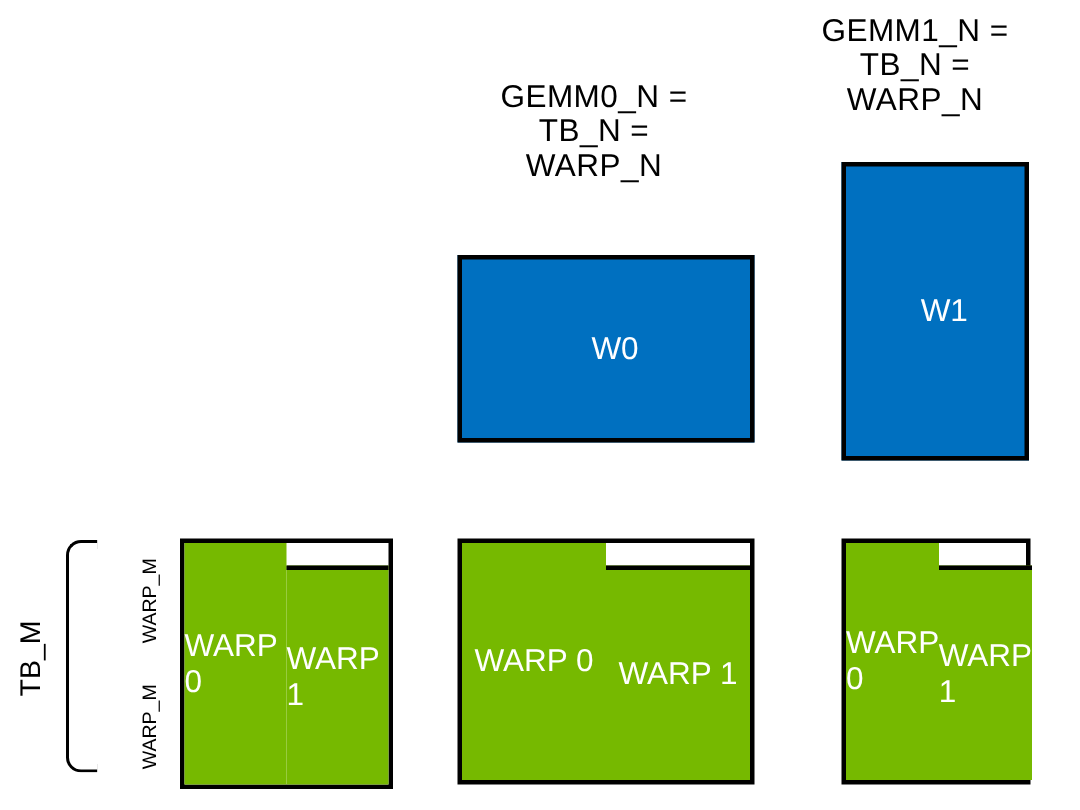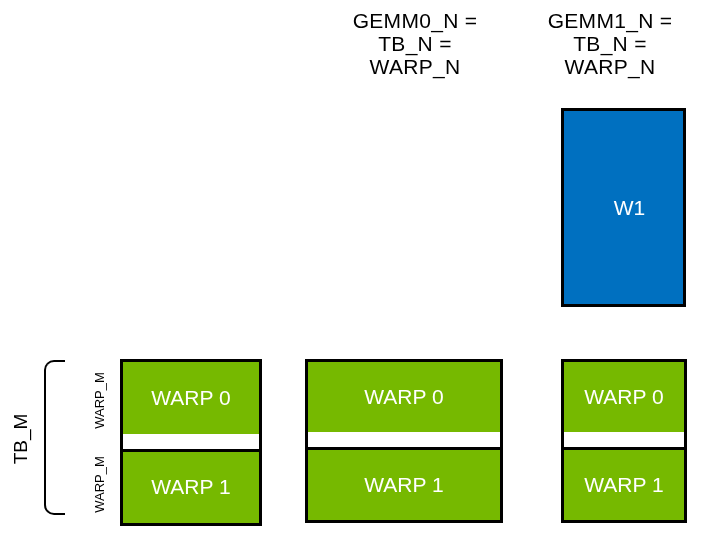--- a/index.html
+++ b/index.html
@@ -22,21 +22,21 @@
     top: 9px;
     width: 180px;
     text-align: center;
     font-size: 21px;
     line-height: 23px;
     letter-spacing: 0.3px;
     color: #000000;
     white-space: pre-line;
     font-weight: 500;
   }
-  #hdr0 { left: 325px; }
+  #hdr0 { left: 306px; margin-top: 44px; }
   #hdr1 { left: 520px; }
 
   
   .bluebox {
     position: absolute;
     background: #0070C0;
     border: 3px solid #000000;
     box-sizing: border-box;
     display: flex;
     align-items: center;
@@ -47,21 +47,21 @@
   }
   #w0 { left: 305px; top: 170px; width: 198px; height: 125px; }
   #w1 { left: 561px; top: 108px; width: 125px; height: 199px; }
 
   
   .ggroup {
     position: absolute;
     border: 3px solid #000000;
     box-sizing: border-box;
     display: flex;
-    flex-direction: column;
+    flex-direction: row;
   }
   #g0 { left: 120px; top: 359px; width: 142px; height: 167px; }
   #g1 { left: 305px; top: 359px; width: 198px; height: 164px; }
   #g2 { left: 561px; top: 359px; width: 126px; height: 164px; }
   .grow {
     flex: 1;
     background: #76B900;
     display: flex;
     align-items: center;
     justify-content: center;
@@ -121,20 +121,23 @@
 
 <div id="canvas">
 
   <div class="hdr" id="hdr0">GEMM0_N =
 TB_N =
 WARP_N</div>
   <div class="hdr" id="hdr1">GEMM1_N =
 TB_N =
 WARP_N</div>
 
+  <div class="bluebox" id="w0">
+    <span>W0</span>
+  </div>
   <div class="bluebox" id="w1">
     <span>W1</span>
   </div>
 
   <div class="ggroup" id="g0">
     <div class="grow">
       <span>WARP 0</span>
     </div>
     <div class="grow second">
       <span>WARP 1</span>

